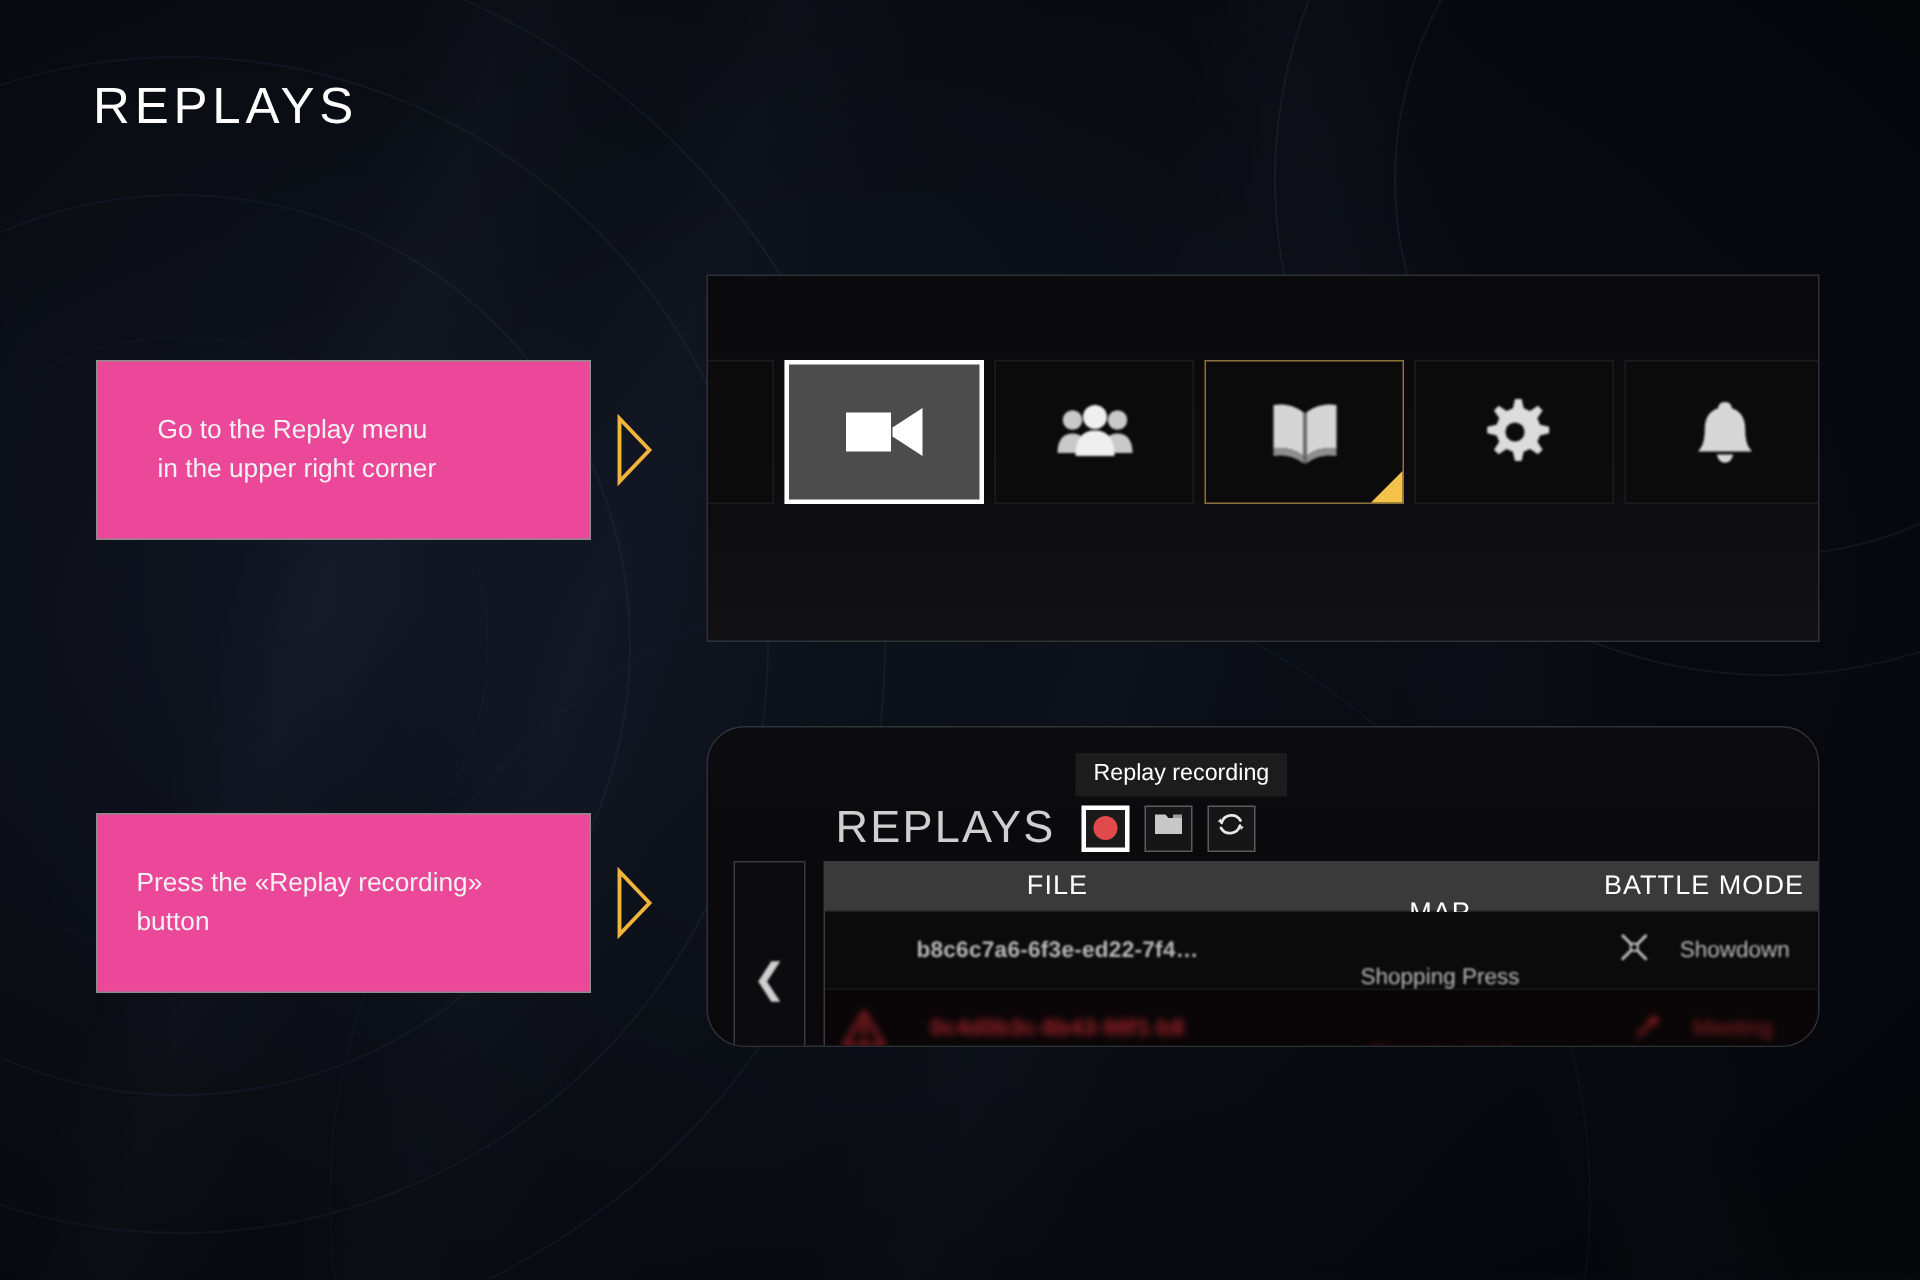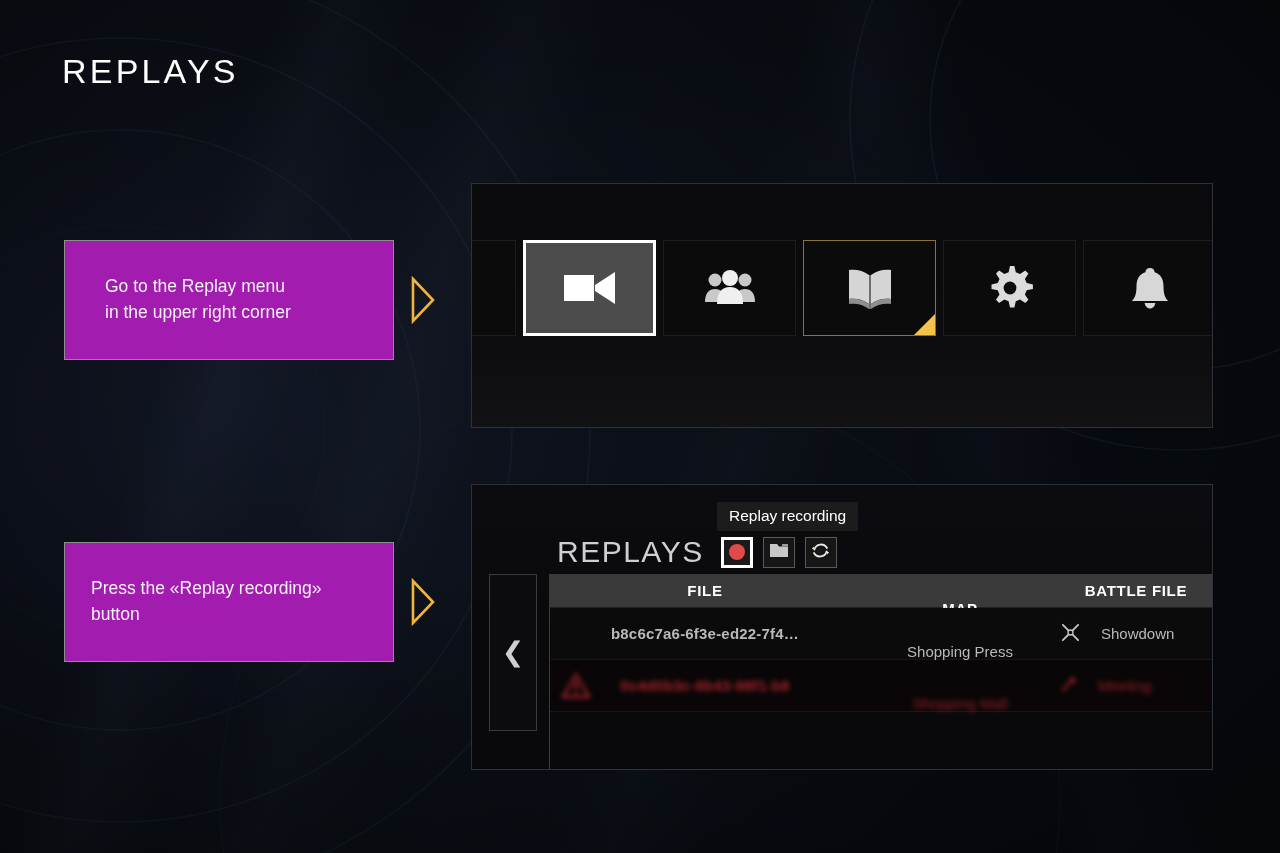--- a/index.html
+++ b/index.html
@@ -54,21 +54,21 @@
   }
 
   
   .callout {
     position: absolute;
     display: flex;
     align-items: center;
   }
   .callout-box {
     width: 330px;
-    background: #a21caf;
+    background: #ec4899;
     border: 1px solid #8d8d8d;
     display: flex;
     align-items: center;
   }
   .callout-text {
     font-size: 17.5px;
     line-height: 1.47;
     color: #f2f2f2;
     font-weight: 400;
     white-space: pre-line;
@@ -137,22 +137,23 @@
     border-left: 21px solid transparent;
     border-bottom: 21px solid #f5c34a;
   }
   .tile-icon { line-height: 0; }
 
   
   #panel-replays {
     left: 471px;
     top: 484px;
     width: 742px;
-    height: 286px;
+    height: 214px;
     background: linear-gradient(180deg, #0c0c10 0%, #0a0a0d 40%, #09090c 100%);
+    border-radius: 25px;
   }
   .tooltip {
     position: absolute;
     left: 245px;
     top: 17px;
     background: #1c1c1c;
     color: #ffffff;
     font-size: 15.5px;
     padding: 5px 12px 6px;
     white-space: nowrap;
@@ -220,24 +221,24 @@
     border-left: 1px solid #3b3b3f;
   }
   .table-head {
     display: flex;
     align-items: center;
     height: 34px;
     background: #3a3a3a;
     border-bottom: 1px solid #202020;
   }
   .table-head .th {
-    font-size: 15px;
+    font-size: 18px;
     letter-spacing: 0.7px;
     color: #ffffff;
-    font-weight: 700;
+    font-weight: 400;
     text-align: center;
   }
   .col-file  { flex: 0 0 310px; }
   .col-map   { flex: 0 0 200px; margin-top: 36px; }
   .col-mode  { flex: 1 1 auto; }
 
   .table-row {
     display: flex;
     align-items: center;
     height: 52px;
@@ -247,20 +248,21 @@
   }
   .table-row .td {
     font-size: 15px;
     text-align: center;
     color: #b9b9b9;
   }
   .row-file { color: #e2e2e2; font-weight: 700; letter-spacing: .2px; }
   .mode-cell {
     display: flex;
     align-items: center;
+    justify-content: center;
     gap: 20px;
   }
 
   .table-row.error { background: #0a0607; }
   .table-row.error .td { color: #8f1f25; }
   .table-row.error .row-file { color: #a32229; }
   .warn-badge {
     position: absolute;
     left: 12px;
     top: 50%;
@@ -417,21 +419,21 @@
 
   <div class="side-tab">
     <span class="chev blurred-soft">❮</span>
   </div>
 
   <div class="table-wrap">
 
     <div class="table-head">
       <div class="th col-file">FILE</div>
       <div class="th col-map">MAP</div>
-      <div class="th col-mode">BATTLE FILE</div>
+      <div class="th col-mode">BATTLE MODE</div>
     </div>
 
     <div class="table-row">
       <div class="td col-file row-file blurred-soft">b8c6c7a6-6f3e-ed22-7f4…</div>
       <div class="td col-map blurred-soft">Shopping Press</div>
       <div class="td col-mode mode-cell blurred-soft">
         <span>
           <svg width="21" height="21" viewBox="0 0 22 22">
             <g stroke="#c4c4c4" stroke-width="2" stroke-linecap="round">
               <line x1="3" y1="3" x2="19" y2="19"></line>

